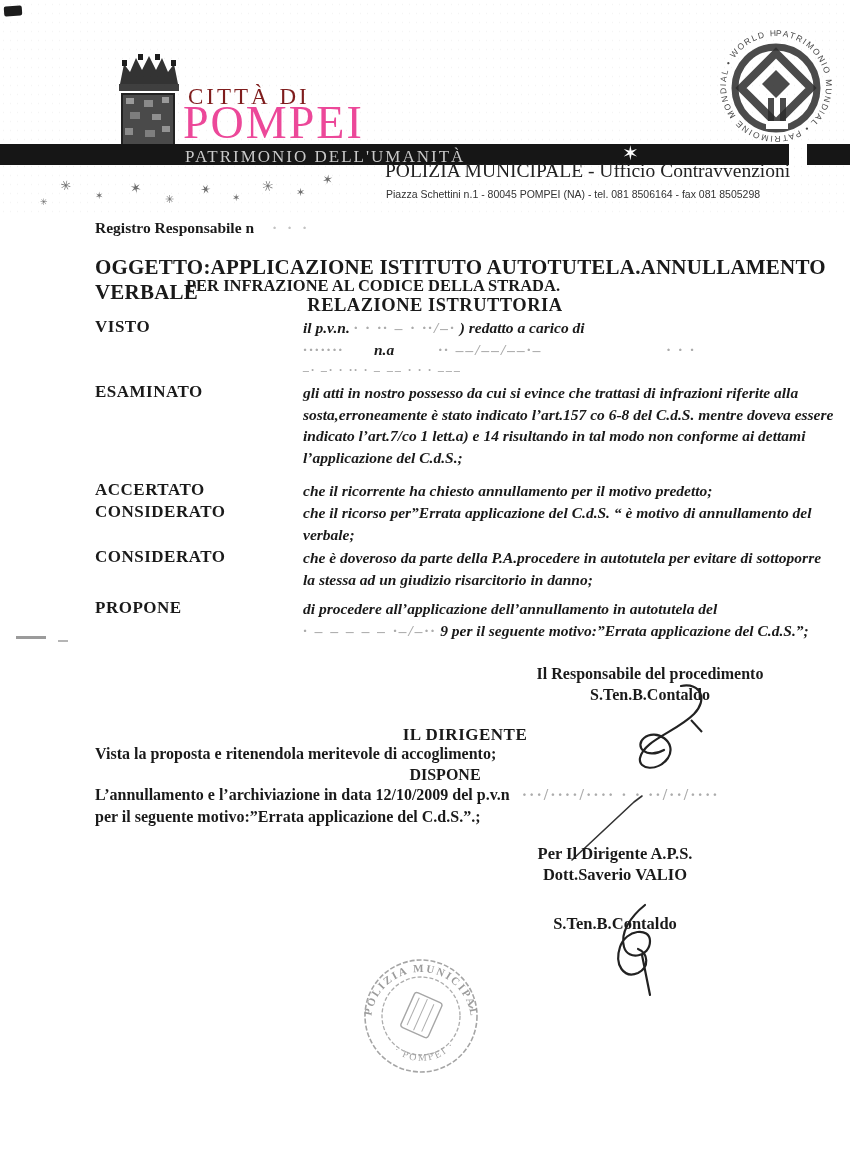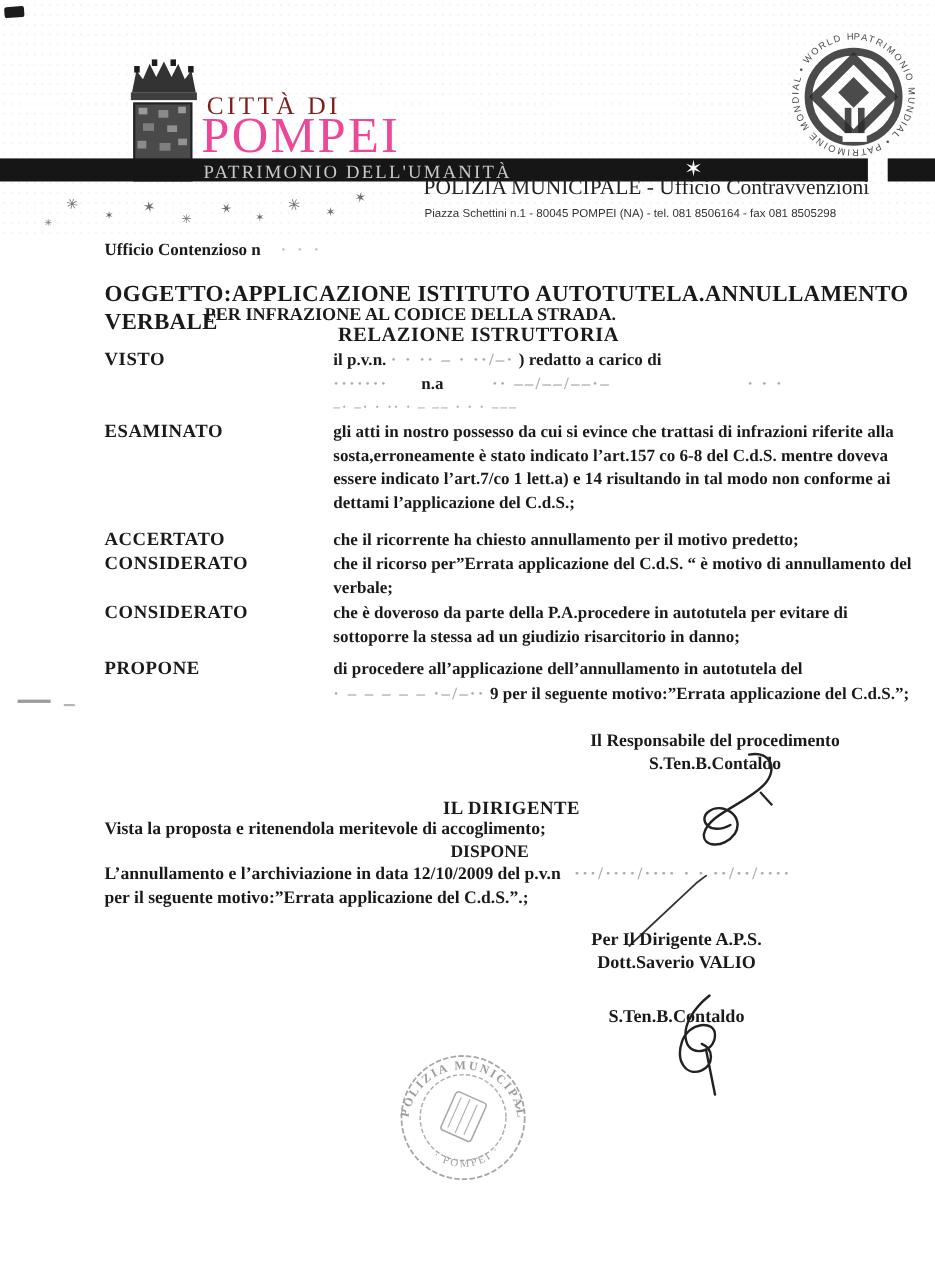--- a/index.html
+++ b/index.html
@@ -26,21 +26,21 @@
     background-image:radial-gradient(#00000030 .7px, transparent .8px);
     background-size:7px 9px;opacity:.22;pointer-events:none;}
   .speck{position:absolute;color:#6e6e6e;}
   
   .registro{left:95px;top:219px;font-size:15.5px;}
   .oggetto1{left:95px;top:255px;font-size:21px;letter-spacing:.2px;}
   .oggetto2{left:186px;top:276px;font-size:16.5px;}
   .relazione{left:95px;top:295px;width:680px;text-align:center;font-size:18.5px;letter-spacing:.5px;}
   .row{position:absolute;left:95px;width:740px;display:flex;}
   .row .lbl{width:208px;flex:0 0 208px;font-size:17px;font-weight:bold;letter-spacing:.5px;}
-  .row .cnt{width:532px;font-size:15.5px;font-weight:bold;line-height:21.5px;}
+  .row .cnt{width:532px;font-size:15.5px;font-weight:bold;line-height:21.5px;font-style:italic;}
   .left-dash{left:16px;top:636px;width:30px;height:3px;background:#9b9b9b;}
   .left-dash2{left:58px;top:640px;width:10px;height:2px;background:#b5b5b5;}
   .resp-block{left:500px;top:663px;width:300px;text-align:center;font-size:16px;font-weight:bold;line-height:21px;}
   .dirigente-title{left:95px;top:725px;width:740px;text-align:center;font-size:17px;font-weight:bold;letter-spacing:.5px;}
   .vista-line{left:95px;top:745px;font-size:16px;font-weight:bold;}
   .dispone-title{left:95px;top:766px;width:700px;text-align:center;font-size:16px;font-weight:bold;}
   .annul-l1{left:95px;top:786px;font-size:16px;font-weight:bold;white-space:nowrap;}
   .annul-l2{left:95px;top:808px;font-size:16px;font-weight:bold;}
   .sig2-block{left:460px;top:843px;width:310px;text-align:center;font-size:16.5px;font-weight:bold;line-height:21px;}
   .sig2-line3{margin-top:28px;}
@@ -111,21 +111,21 @@
   <span class="speck" style="left:130px;top:180px;font-size:14px;transform:rotate(-12deg);">✶</span>
   <span class="speck" style="left:165px;top:193px;font-size:11px;">✳</span>
   <span class="speck" style="left:200px;top:182px;font-size:13px;transform:rotate(25deg);">✶</span>
   <span class="speck" style="left:232px;top:192px;font-size:10px;">✶</span>
   <span class="speck" style="left:262px;top:178px;font-size:14px;transform:rotate(-20deg);">✳</span>
   <span class="speck" style="left:296px;top:186px;font-size:11px;">✶</span>
   <span class="speck" style="left:322px;top:172px;font-size:13px;transform:rotate(10deg);">✶</span>
   <span class="speck" style="left:40px;top:197px;font-size:9px;">✳</span>
 
   <div class="abs registro bold">
-    <span>Ufficio Contenzioso n</span>
+    <span>Registro Responsabile n</span>
     <span class="faded2" style="margin-left:14px;">· ·  ·</span>
   </div>
 
   <div class="abs oggetto1 bold">OGGETTO:APPLICAZIONE ISTITUTO AUTOTUTELA.ANNULLAMENTO VERBALE</div>
   <div class="abs oggetto2 bold">PER INFRAZIONE AL CODICE DELLA STRADA.</div>
   <div class="abs relazione bold">RELAZIONE ISTRUTTORIA</div>
 
   <div class="row" style="top:317px;">
     <div class="lbl">VISTO</div>
     <div class="cnt">

